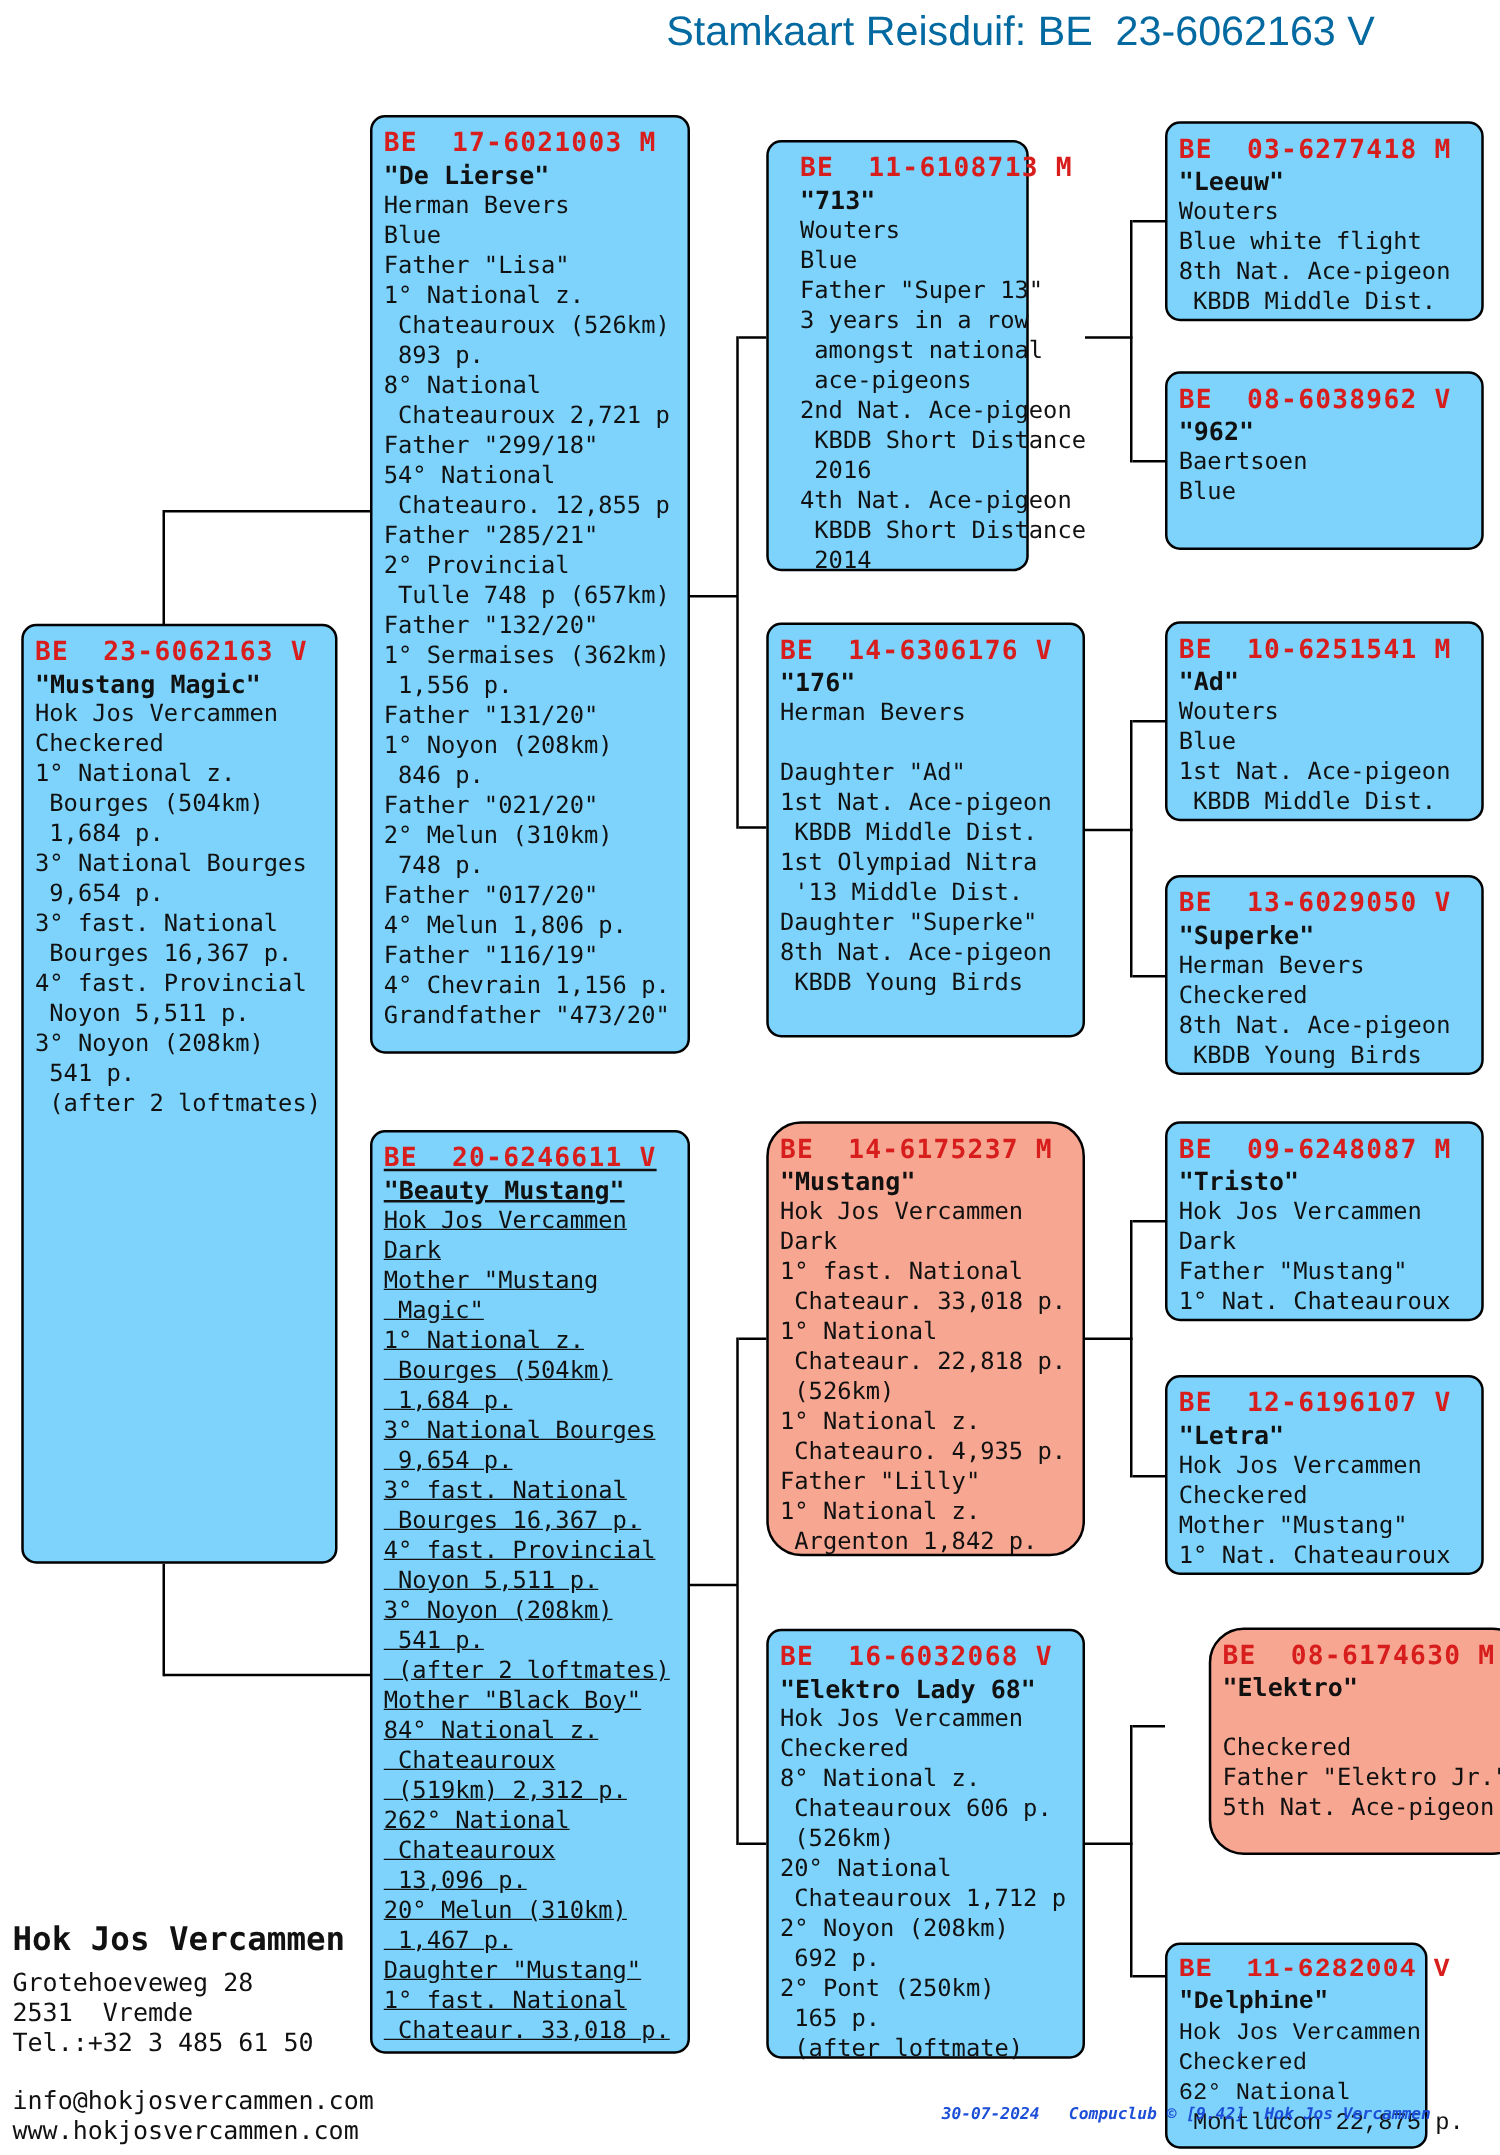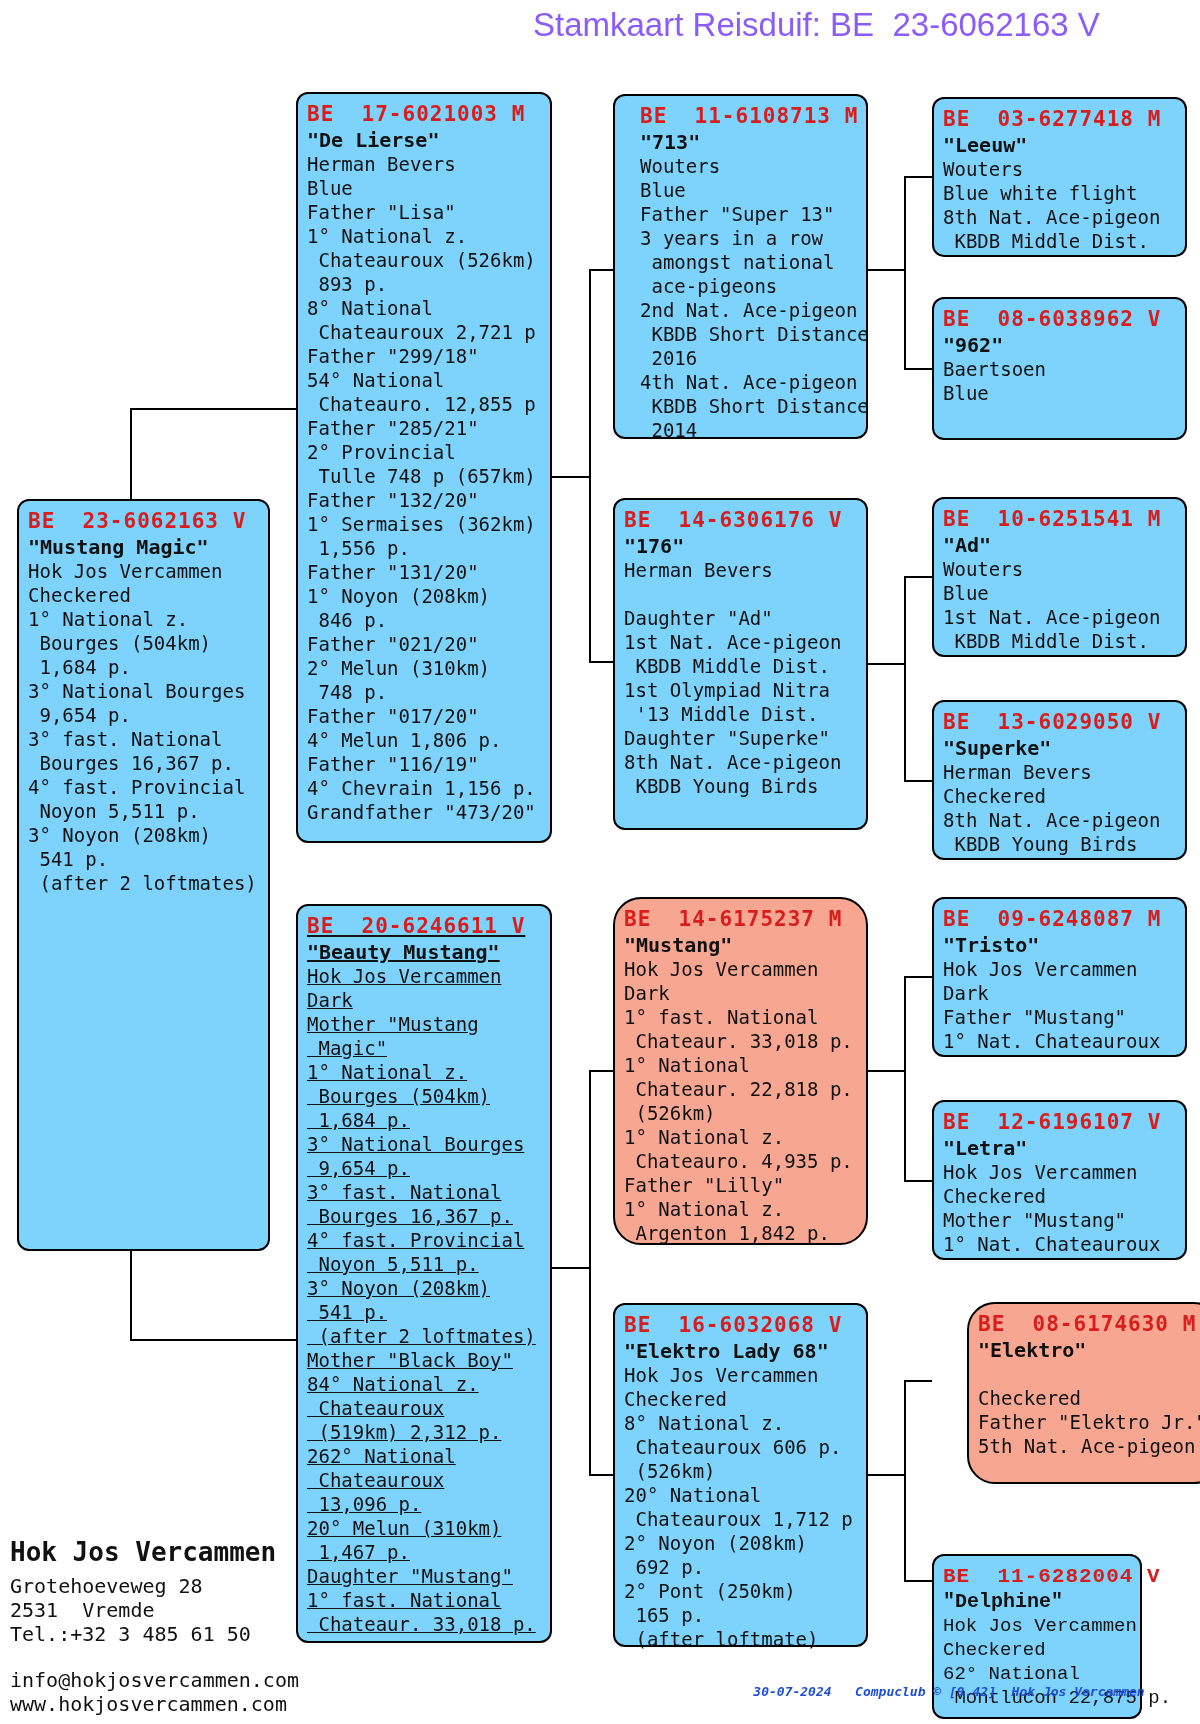--- a/index.html
+++ b/index.html
@@ -2,21 +2,21 @@
 <html><head>
 <meta charset="utf-8">
 <style>
   html,body { margin:0; padding:0; background:#ffffff; }
   #canvas {
     position:relative; width:1200px; height:1724px; background:#ffffff;
     overflow:hidden; font-family:"DejaVu Sans Mono", monospace; color:#111;
   }
   #title {
     position:absolute; left:533px; top:6px; width:660px;
-    font-family:"Liberation Sans", sans-serif; font-size:33px; color:#8b5cf6;
+    font-family:"Liberation Sans", sans-serif; font-size:33px; color:#0369a1;
     white-space:pre; letter-spacing:0px;
   }
   .cline { position:absolute; background:#000; }
   .pbox {
     position:absolute; background:#7dd3fc; border:2px solid #000; border-radius:12px;
     padding:7px 8px 6px 9px; box-sizing:border-box;
   }
   .pbox.hl { background:#f6a691;border-radius:28px; }
   .hdr {
     color:#d81d1d; font-weight:bold; font-size:21px; line-height:27px;
@@ -146,21 +146,21 @@
       <div class="line"> (519km) 2,312 p.</div>
       <div class="line">262° National</div>
       <div class="line"> Chateauroux</div>
       <div class="line"> 13,096 p.</div>
       <div class="line">20° Melun (310km)</div>
       <div class="line"> 1,467 p.</div>
       <div class="line">Daughter "Mustang"</div>
       <div class="line">1° fast. National</div>
       <div class="line"> Chateaur. 33,018 p.</div>
     </div>
-  <div class="pbox" style="left: 613px; top: 94px; width: 255px; height: 345px; padding-left: 25px;">
+  <div class="pbox" style="left: 613px; top: 112px; width: 210px; height: 345px; padding-left: 25px;">
       <div class="hdr">BE  11-6108713 M</div>
       <div class="name">"713"</div>
       <div class="line">Wouters</div>
       <div class="line">Blue</div>
       <div class="line">Father "Super 13"</div>
       <div class="line">3 years in a row</div>
       <div class="line"> amongst national</div>
       <div class="line"> ace-pigeons</div>
       <div class="line">2nd Nat. Ace-pigeon</div>
       <div class="line"> KBDB Short Distance</div>

